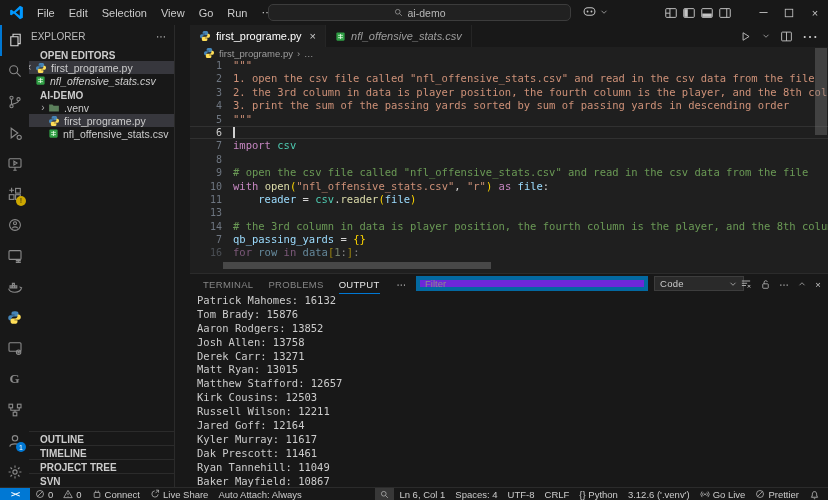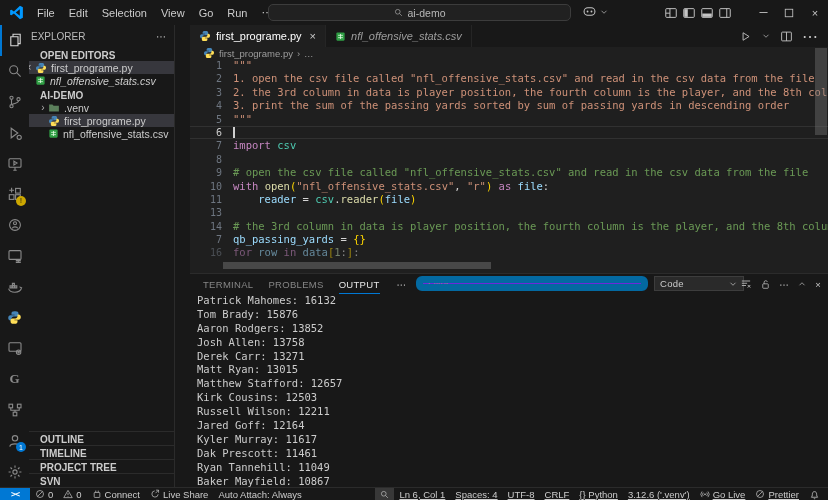--- a/index.html
+++ b/index.html
@@ -69,33 +69,33 @@
   .tok-fn{color:#dcdcaa} .tok-var{color:#9cdcfe} .tok-pln{color:#d4d4d4} .tok-brk{color:#ffd700} .tok-num{color:#b5cea8}
   .hscrollbar { position:absolute; left:33px; top:203px; width:268px; height:7px; background:rgba(121,121,121,.45); z-index:5; }
   .vscrollbar { position:absolute; right:1px; top:23px; width:12px; height:87px; background:rgba(121,121,121,.4); z-index:6; }
 
   
   .panel { position:absolute; top:248px; left:0; right:0; bottom:0; background:#181818; border-top:1px solid #2b2b2b; }
   .panel-header { position:relative; height:20px; display:flex; align-items:center; padding-left:13px; font-size:9.5px; letter-spacing:.3px; }
   .panel-tab { margin-right:15px; height:100%; display:flex; align-items:center; color:#868686; }
   .panel-tab.active { color:#e7e7e7; box-shadow:inset 0 -1px 0 #0078d4; }
   .panel-more { color:#c5c5c5; margin-left:2px; }
-  .filter-input { position:absolute; left:226px; top:2px; width:232px; height:15px; background:#6d28d9; border:7px solid #0369a1; border-radius:6px; color:#cccccc; font-size:9.5px; padding:0 5px; outline:none; font-family:"Liberation Sans",sans-serif; }
+  .filter-input { position:absolute; left:226px; top:2px; width:232px; height:15px; background:#6d28d9; border:4px solid #0369a1; border-radius:0; color:#cccccc; font-size:9.5px; padding:0 5px; outline:none; font-family:"Liberation Sans",sans-serif; }
   .filter-input::placeholder { color:#8c8c8c; }
   .channel-select { position:absolute; left:464px; top:2px; width:90px; height:15px; background:#2a2a2a; border:1px solid #3d3d3d; border-radius:0; color:#cccccc; font-size:9.5px; display:flex; align-items:center; justify-content:space-between; padding:0 5px; }
   .panel-actions { position:absolute; right:7px; top:0; height:20px; display:flex; align-items:center; gap:8px; color:#c5c5c5; }
   .output { position:absolute; top:20px; left:0; right:0; bottom:0; overflow:hidden; font-family:"DejaVu Sans Mono",monospace; font-size:10.5px; line-height:13.9px; color:#cccccc; padding-left:7px; }
   .out-line { white-space:pre; height:13.9px; }
 
   
   .statusbar { position:absolute; bottom:0; left:0; right:0; height:13px; background:#181818; border-top:1px solid #2b2b2b; display:flex; align-items:center; font-size:9.5px; color:#cccccc; z-index:30; }
   .sbar-item { display:flex; align-items:center; gap:3px; padding:0 5px; height:100%; white-space:nowrap; }
   .sbar-item.accent { background:#0078d4; color:#ffffff; width:30px; justify-content:center; padding:0; }
   .sbar-item.boxed { background:rgba(255,255,255,.14); }
-  .sbar-right { margin-left:auto; display:flex; align-items:center; height:100%; padding-right:3px;text-decoration:underline; }
+  .sbar-right { margin-left:auto; display:flex; align-items:center; height:100%; padding-right:3px; }
   .remote-glyph { font-size:8.5px; letter-spacing:-1px; font-weight:bold; font-family:"DejaVu Sans Mono",monospace; }
   .txticon { display:inline-block; }
   svg { display:block; }
 </style>
 </head>
 <body>
 
 <div class="app">
 
   <div class="titlebar">

